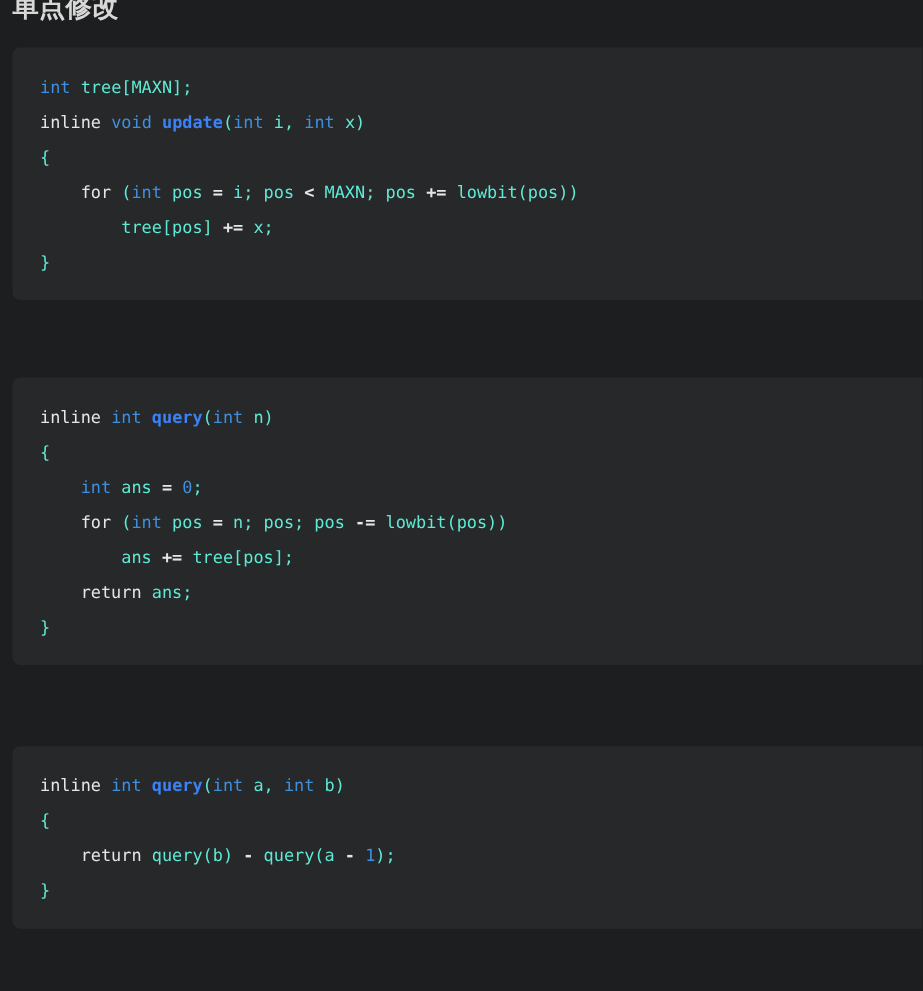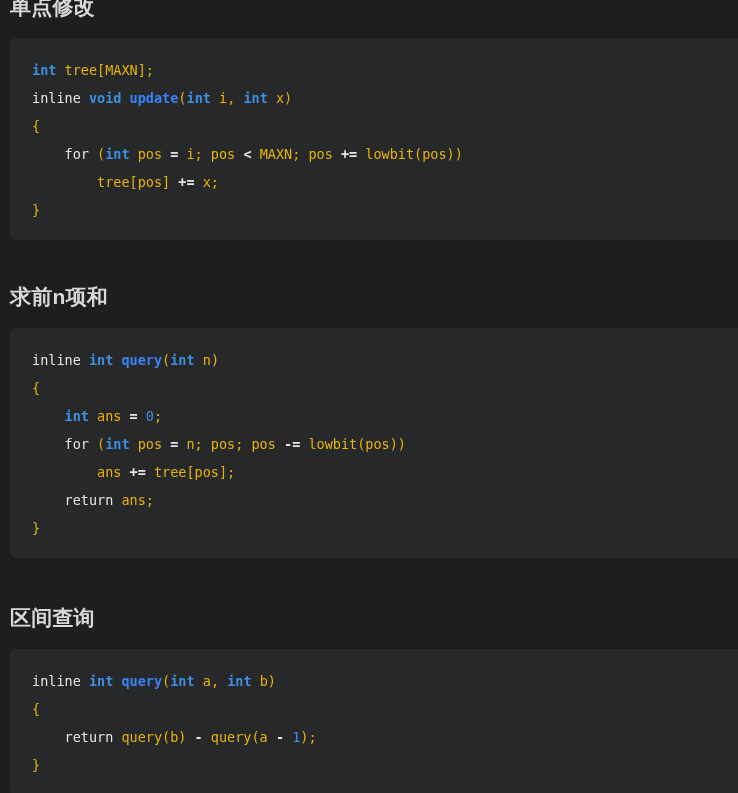--- a/index.html
+++ b/index.html
@@ -61,22 +61,22 @@
     white-space: pre;
     tab-size: 4;
   }
 
   .code-line {
     white-space: pre;
     min-height: 28px;
   }
 
   
-  .tok-plain     { color: #eab308; text-align: right; }
-  .tok-type      { color: #3f8fe0; font-weight: bold; margin-top: 48px; }   
+  .tok-plain     { color: #5eead4; text-align: right; }
+  .tok-type      { color: #3f8fe0; font-weight: normal; margin-top: 48px; }   
   .tok-keyword   { color: #e6e6e4; font-weight: normal; }   
   .tok-func      { color: #3b82f6; font-weight: bold; }   
   .tok-number    { color: #3f8fe0; }                      
   .tok-op        { color: #e6e6e4; font-weight: bold; }
 
   
   .section { margin-bottom: 0; }
   .section-gap-1 { height: 44px; }
   .section-gap-2 { height: 47px; }
 </style>
@@ -88,28 +88,26 @@
   <div class="section">
     <h2 class="section-heading">单点修改</h2>
     <div class="code-block">
       <pre class="code-body"><div class="code-line"><span class="tok-type">int</span><span class="tok-plain"> tree[MAXN];</span></div><div class="code-line"><span class="tok-keyword">inline</span><span class="tok-plain"> </span><span class="tok-type">void</span><span class="tok-plain"> </span><span class="tok-func">update</span><span class="tok-plain">(</span><span class="tok-type">int</span><span class="tok-plain"> i, </span><span class="tok-type">int</span><span class="tok-plain"> x)</span></div><div class="code-line"><span class="tok-plain">{</span></div><div class="code-line"><span class="tok-plain">    </span><span class="tok-keyword">for</span><span class="tok-plain"> (</span><span class="tok-type">int</span><span class="tok-plain"> pos </span><span class="tok-op">=</span><span class="tok-plain"> i; pos </span><span class="tok-op">&lt;</span><span class="tok-plain"> MAXN; pos </span><span class="tok-op">+=</span><span class="tok-plain"> lowbit(pos))</span></div><div class="code-line"><span class="tok-plain">        tree[pos] </span><span class="tok-op">+=</span><span class="tok-plain"> x;</span></div><div class="code-line"><span class="tok-plain">}</span></div></pre>
     </div>
   </div>
 
   <div class="section-gap-1"></div>
 
   <div class="section">
-    <h2 class="section-heading">求前n项和</h2>
     <div class="code-block">
       <pre class="code-body"><div class="code-line"><span class="tok-keyword">inline</span><span class="tok-plain"> </span><span class="tok-type">int</span><span class="tok-plain"> </span><span class="tok-func">query</span><span class="tok-plain">(</span><span class="tok-type">int</span><span class="tok-plain"> n)</span></div><div class="code-line"><span class="tok-plain">{</span></div><div class="code-line"><span class="tok-plain">    </span><span class="tok-type">int</span><span class="tok-plain"> ans </span><span class="tok-op">=</span><span class="tok-plain"> </span><span class="tok-number">0</span><span class="tok-plain">;</span></div><div class="code-line"><span class="tok-plain">    </span><span class="tok-keyword">for</span><span class="tok-plain"> (</span><span class="tok-type">int</span><span class="tok-plain"> pos </span><span class="tok-op">=</span><span class="tok-plain"> n; pos; pos </span><span class="tok-op">-=</span><span class="tok-plain"> lowbit(pos))</span></div><div class="code-line"><span class="tok-plain">        ans </span><span class="tok-op">+=</span><span class="tok-plain"> tree[pos];</span></div><div class="code-line"><span class="tok-plain">    </span><span class="tok-keyword">return</span><span class="tok-plain"> ans;</span></div><div class="code-line"><span class="tok-plain">}</span></div></pre>
     </div>
   </div>
 
   <div class="section-gap-2"></div>
 
   <div class="section">
-    <h2 class="section-heading">区间查询</h2>
     <div class="code-block">
       <pre class="code-body"><div class="code-line"><span class="tok-keyword">inline</span><span class="tok-plain"> </span><span class="tok-type">int</span><span class="tok-plain"> </span><span class="tok-func">query</span><span class="tok-plain">(</span><span class="tok-type">int</span><span class="tok-plain"> a, </span><span class="tok-type">int</span><span class="tok-plain"> b)</span></div><div class="code-line"><span class="tok-plain">{</span></div><div class="code-line"><span class="tok-plain">    </span><span class="tok-keyword">return</span><span class="tok-plain"> query(b) </span><span class="tok-op">-</span><span class="tok-plain"> query(a </span><span class="tok-op">-</span><span class="tok-plain"> </span><span class="tok-number">1</span><span class="tok-plain">);</span></div><div class="code-line"><span class="tok-plain">}</span></div></pre>
     </div>
   </div>
 
 </div>
 
 </body></html>

